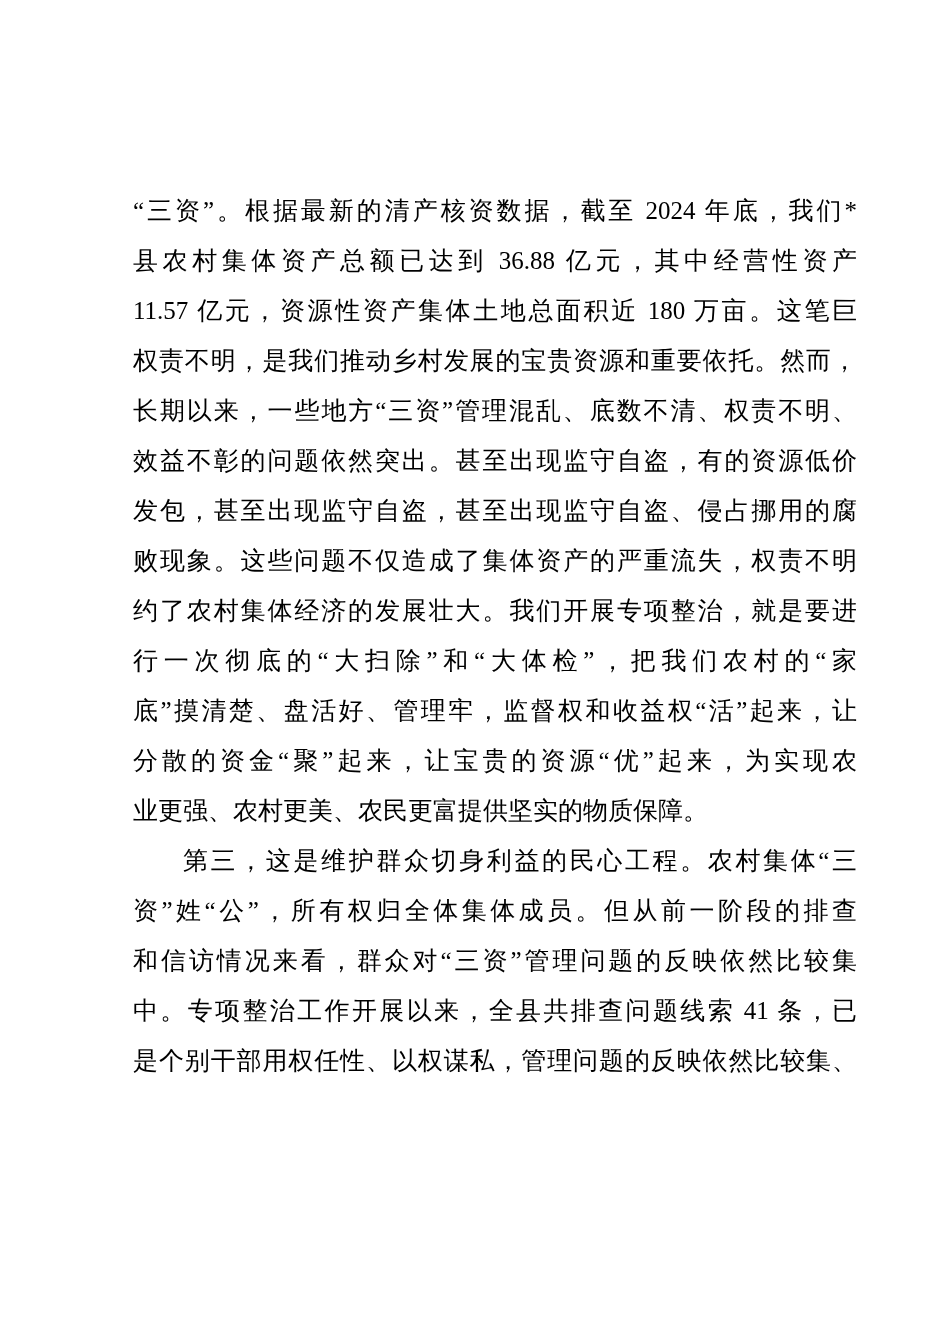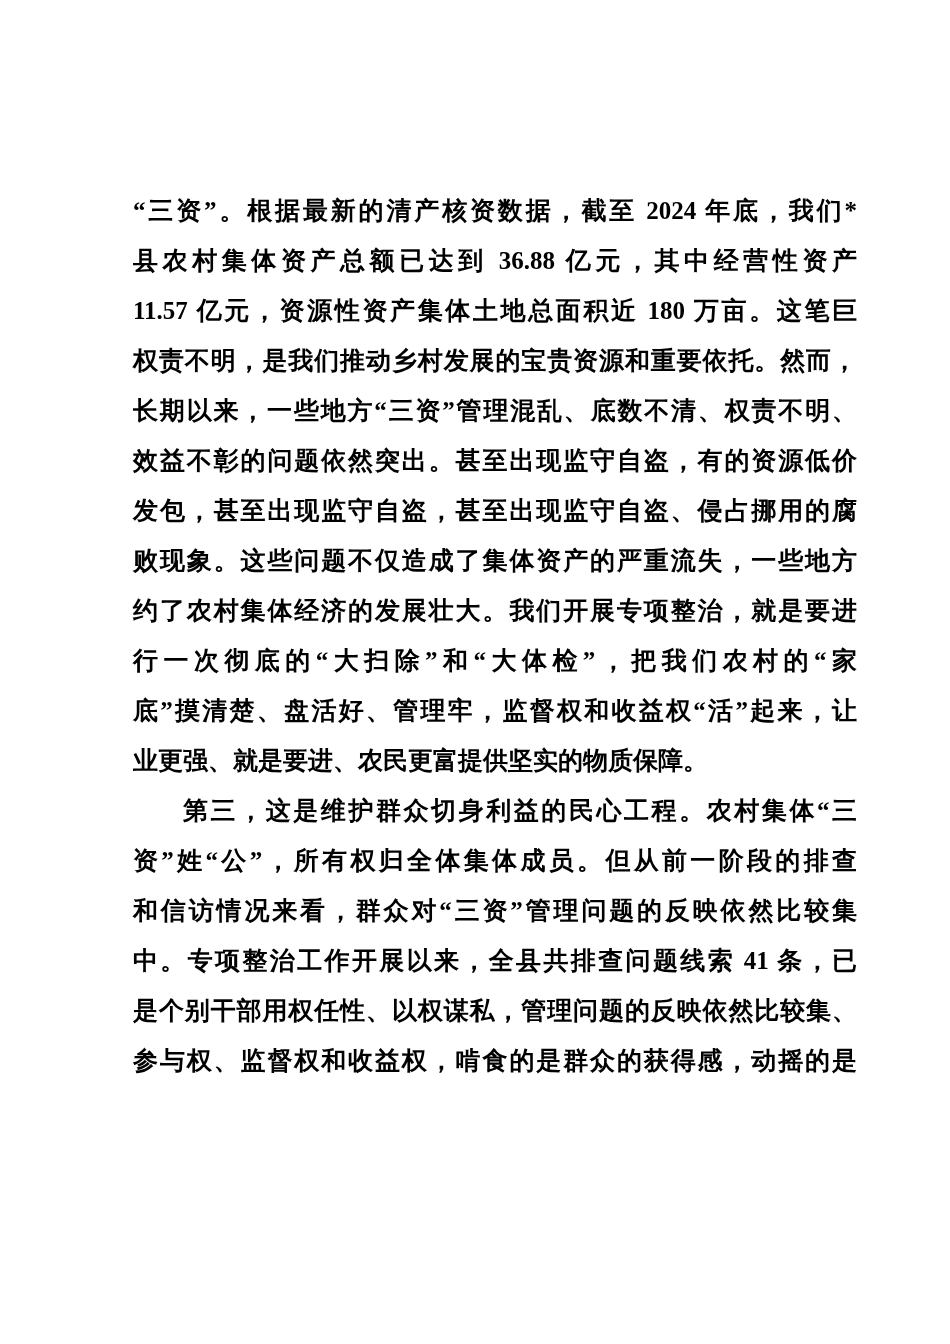--- a/index.html
+++ b/index.html
@@ -14,21 +14,21 @@
     background: #ffffff;
     overflow: hidden;
   }
   .text-block {
     position: absolute;
     left: 133px;
     top: 186px;
     width: 724px;
     font-family: "Liberation Serif", "DejaVu Serif", serif;
     font-size: 25px;
-    font-weight: 700;
+    font-weight: 400;
     line-height: 50px;
     color: #000000;
   }
   .text-line {
     height: 50px;
     text-align: justify;
     text-align-last: justify;
     white-space: nowrap;
   }
   .text-line.short {
@@ -44,25 +44,25 @@
 
 <div class="page">
   <div class="text-block" style="color: rgb(0, 0, 0);">
       <div class="text-line">“三资”。根据最新的清产核资数据，截至 2024 年底，我们*</div>
       <div class="text-line">县农村集体资产总额已达到 36.88 亿元，其中经营性资产</div>
       <div class="text-line">11.57 亿元，资源性资产集体土地总面积近 180 万亩。这笔巨</div>
       <div class="text-line">权责不明，是我们推动乡村发展的宝贵资源和重要依托。然而，</div>
       <div class="text-line">长期以来，一些地方“三资”管理混乱、底数不清、权责不明、</div>
       <div class="text-line">效益不彰的问题依然突出。甚至出现监守自盗，有的资源低价</div>
       <div class="text-line">发包，甚至出现监守自盗，甚至出现监守自盗、侵占挪用的腐</div>
-      <div class="text-line">败现象。这些问题不仅造成了集体资产的严重流失，一些地方</div>
+      <div class="text-line">败现象。这些问题不仅造成了集体资产的严重流失，权责不明</div>
       <div class="text-line">约了农村集体经济的发展壮大。我们开展专项整治，就是要进</div>
       <div class="text-line">行一次彻底的“大扫除”和“大体检”，把我们农村的“家</div>
       <div class="text-line">底”摸清楚、盘活好、管理牢，监督权和收益权“活”起来，让</div>
-      <div class="text-line short">业更强、就是要进、农民更富提供坚实的物质保障。</div>
+      <div class="text-line">分散的资金“聚”起来，让宝贵的资源“优”起来，为实现农</div>
+      <div class="text-line short">业更强、农村更美、农民更富提供坚实的物质保障。</div>
       <div class="text-line indent">第三，这是维护群众切身利益的民心工程。农村集体“三</div>
       <div class="text-line">资”姓“公”，所有权归全体集体成员。但从前一阶段的排查</div>
       <div class="text-line">和信访情况来看，群众对“三资”管理问题的反映依然比较集</div>
       <div class="text-line">中。专项整治工作开展以来，全县共排查问题线索 41 条，已</div>
       <div class="text-line">是个别干部用权任性、以权谋私，管理问题的反映依然比较集、</div>
-      <div class="text-line">参与权、监督权和收益权，啃食的是群众的获得感，动摇的是</div>
     </div>
 </div>
 
 </body></html>

